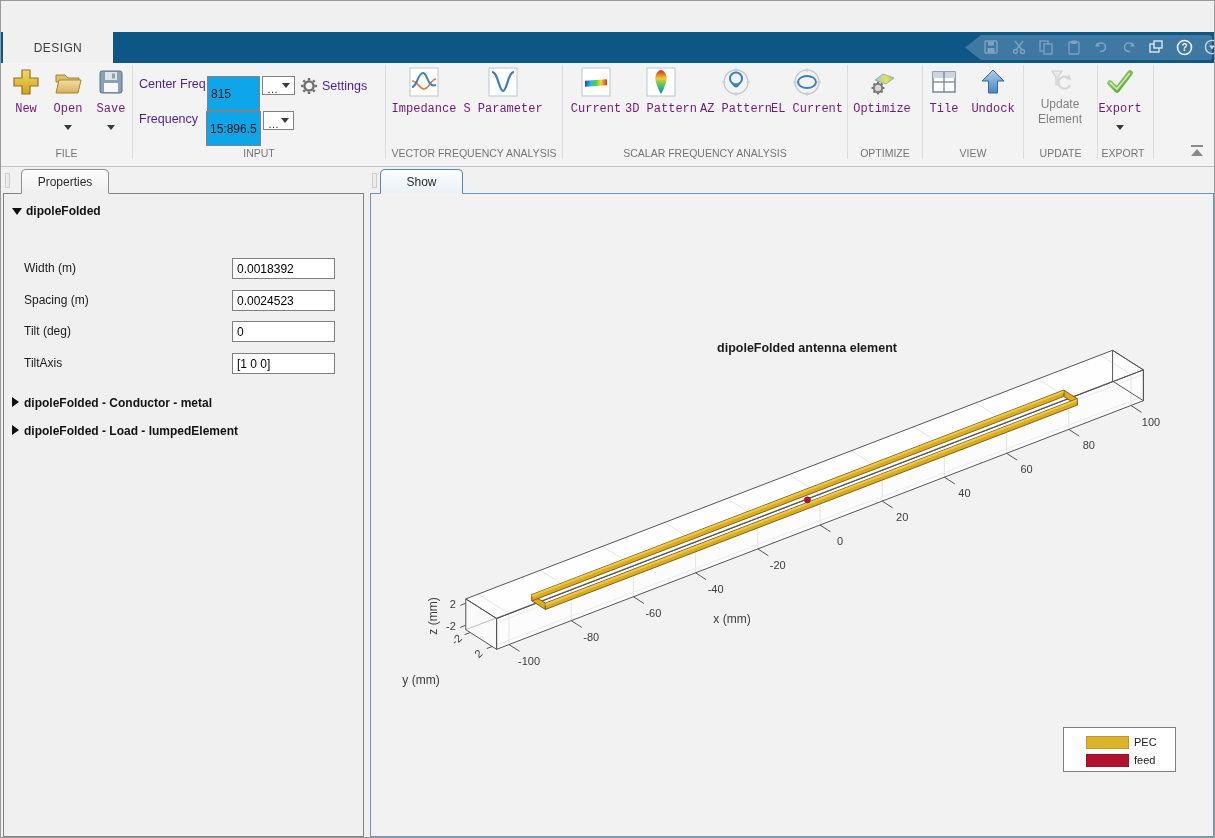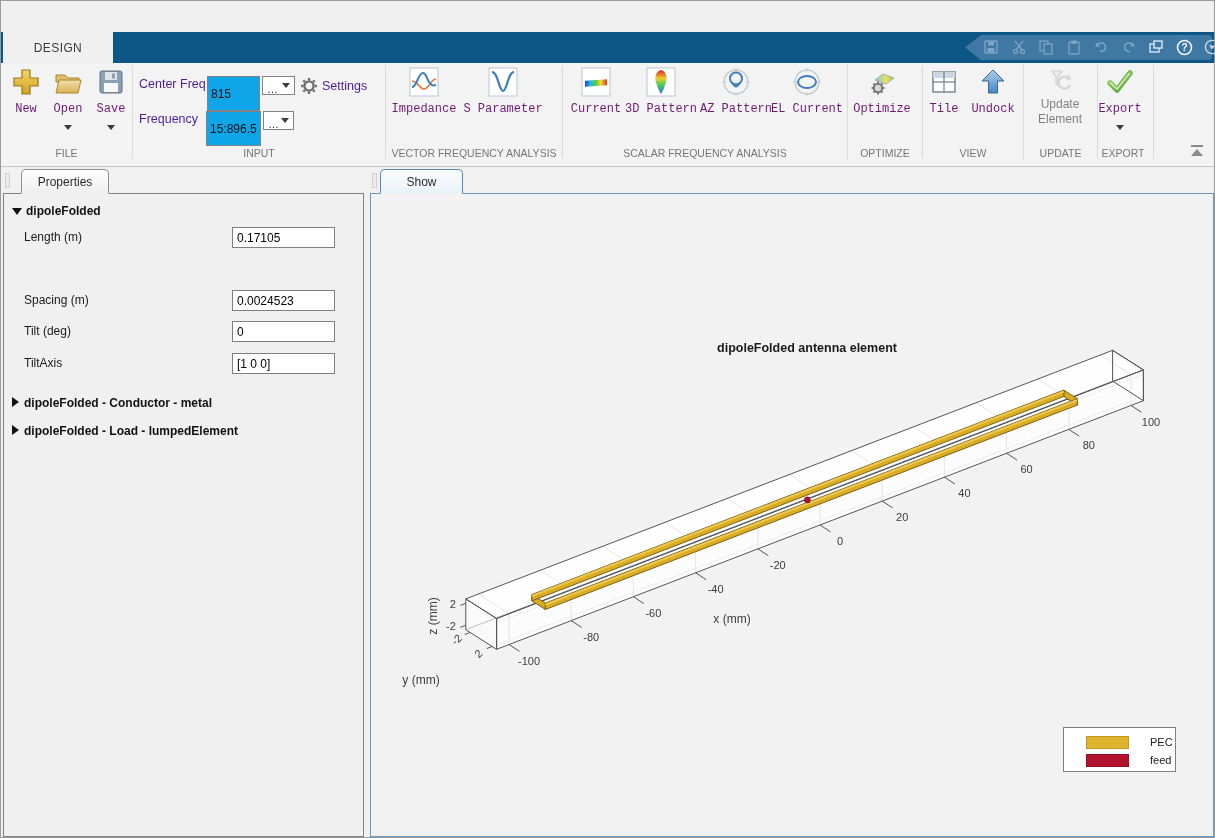--- a/index.html
+++ b/index.html
@@ -77,21 +77,21 @@
               border:1px solid #9f9f9f; font-size:12px; font-weight:bold; color:#1a1a1a;
               font-family:"Liberation Sans",sans-serif; }
 
   
   .rpanel { position:absolute; left:369px; top:192px; width:844px; height:644px; background:#f2f2f2;
             border:1px solid #6b96bc; }
   #plot3d { position:absolute; left:0; top:0; }
   #plot3d text { font-family:"Liberation Sans", sans-serif; }
   .legend { position:absolute; left:692px; top:533px; width:113px; height:45px; background:#fff;
             border:1px solid #7f7f7f; padding:6px 0 0 22px; }
-  .lrow { display:flex; align-items:center; height:16px; margin-bottom:2px;gap:16px; }
+  .lrow { display:flex; align-items:center; height:16px; margin-bottom:2px; }
   .lswatch { width:43px; height:13px; margin-right:5px; border:1px solid rgba(0,0,0,0.15); }
   .llabel { font-size:11px; color:#222; }
 </style>
 </head>
 <body>
 
 <svg width="0" height="0" style="position:absolute">
   <defs>
     <linearGradient id="gGold" x1="0" y1="0" x2="0" y2="1">
       <stop offset="0" stop-color="#f4d668"></stop>
@@ -365,23 +365,23 @@
   <div class="handle" style="left:4px"></div>
   <div class="handle" style="left:371px"></div>
   <div class="ptab ptab-props">Properties</div>
   <div class="ptab ptab-show">Show</div>
 
   <div class="lpanel">
     <div class="ghead" style="top:10px">
       <span class="tri-d"></span><span>dipoleFolded</span>
     </div>
 
-    <div class="prow" style="top:33px">
-      <span class="plabel">Length (m)</span>
-      <input class="pfield" value="0.17105" style="">
+    <div class="prow" style="top:64px">
+      <span class="plabel">Width (m)</span>
+      <input class="pfield" value="0.0018392" style="">
     </div>
     <div class="prow" style="top:96px">
       <span class="plabel">Spacing (m)</span>
       <input class="pfield" value="0.0024523" style="">
     </div>
     <div class="prow" style="top:127px">
       <span class="plabel">Tilt (deg)</span>
       <input class="pfield" value="0" style="">
     </div>
     <div class="prow" style="top:159px">

